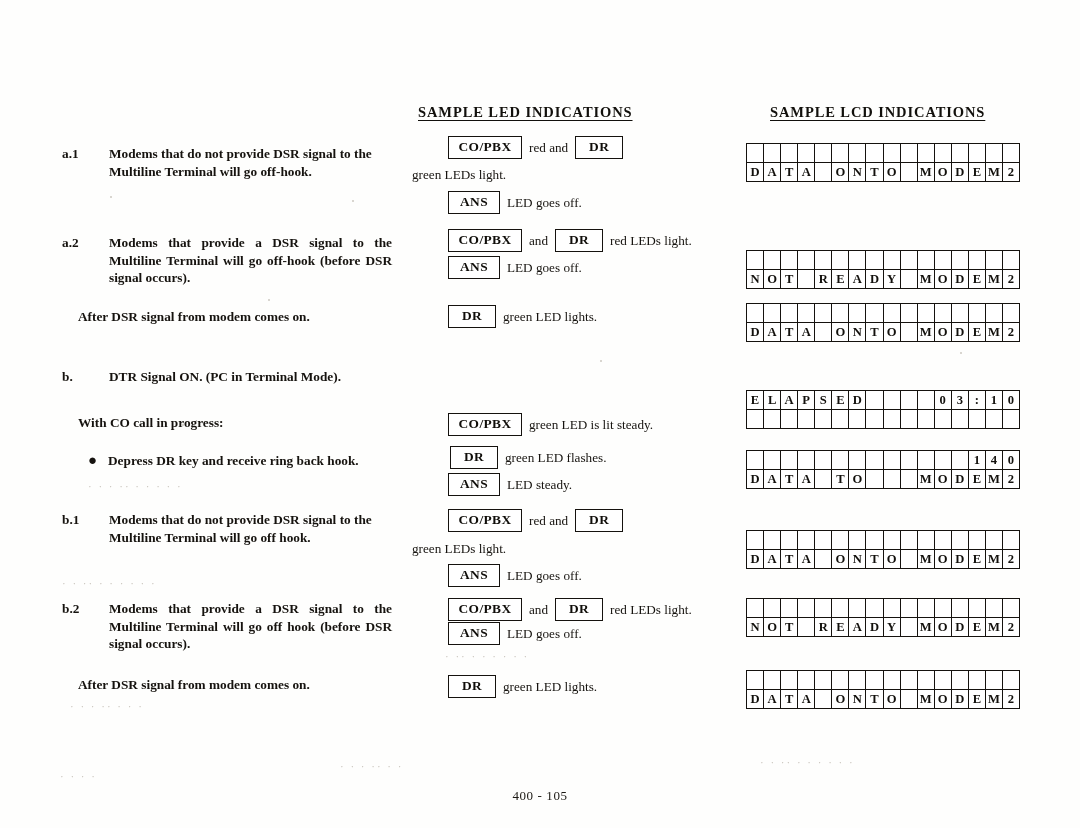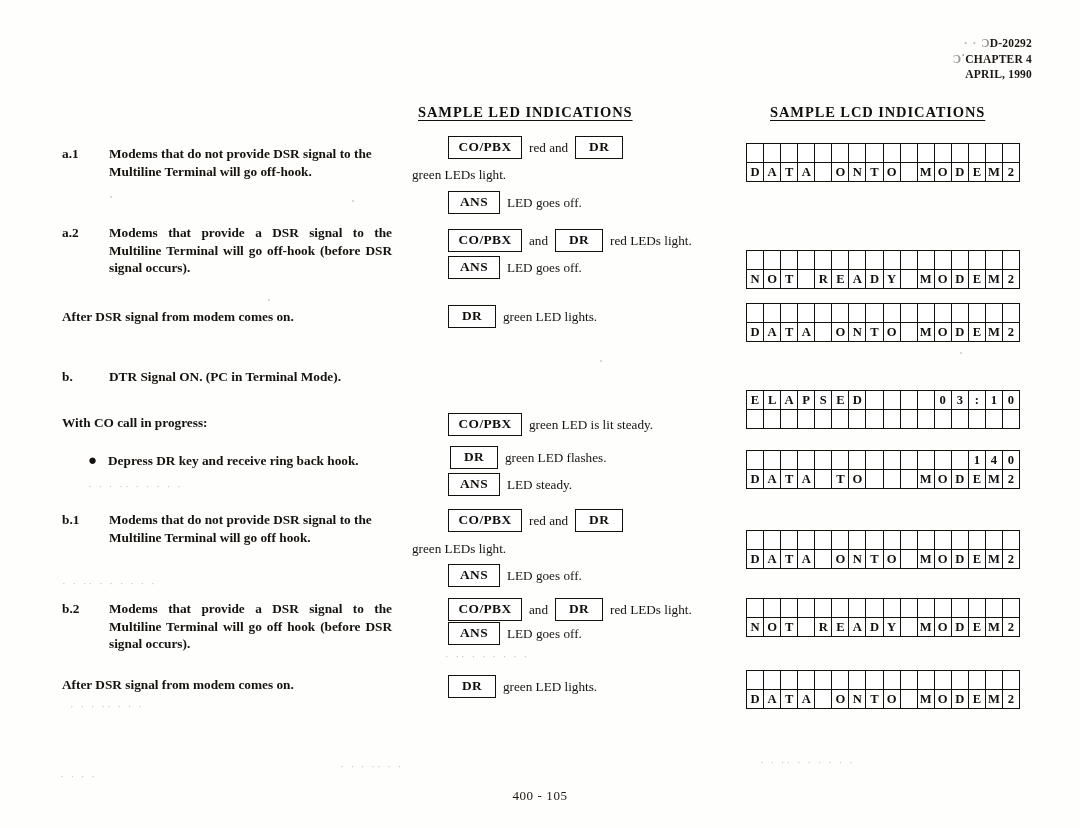--- a/index.html
+++ b/index.html
@@ -73,21 +73,21 @@
     position: absolute;
     left: 0;
     top: 0;
     width: 30px;
     text-align: left;
   }
   .lblock .lbl-body {
     margin-left: 47px;
     display: block;
   }
-  .lblock.nomark .lbl-body { margin-left: 0; }
+  .lblock.nomark .lbl-body { margin-left: 16px; }
   .lblock.justify .lbl-body { text-align: justify; }
   .lblock.bulleted .lbl-body { margin-left: 46px; }
   .lblock.bulleted .lbl-marker {
     left: 26px;
     width: 18px;
     font-size: 15px;
     line-height: 17px;
   }
 
   
@@ -194,35 +194,30 @@
   <div class="speck" style="left:600px;top:360px;width:2px;height:2px;"></div>
   <div class="speck" style="left:960px;top:352px;width:2px;height:2px;"></div>
   <div class="smudge" style="left:88px;top:480px;">·  ·   ·    ··   ·  ·     ·   ·    ·</div>
   <div class="smudge" style="left:62px;top:577px;">·    ·  ··   ·     ·   ·      ·    ·   ·</div>
   <div class="smudge" style="left:70px;top:700px;">·   ·    ·   ··    ·      ·    ·</div>
   <div class="smudge" style="left:445px;top:650px;">·   ··    ·   ·     ·  ·   ·    ·</div>
   <div class="smudge" style="left:340px;top:760px;">·      ·   ·    ··   ·     ·</div>
   <div class="smudge" style="left:760px;top:756px;">· ·   ··     ·    ·   ·     ·    ·   ·</div>
   <div class="smudge" style="left:60px;top:770px;">·   ·    ·     ·</div>
 
-  <div class="doc-header">
-    <div class="hdr-line"><span class="hdr-faded-lead">·&nbsp;·&nbsp;</span><span class="hdr-ghost">Ɔ</span><span>D-20292</span></div>
-    <div class="hdr-line"><span class="hdr-ghost">Ɔ˙</span><span>CHAPTER 4</span></div>
-    <div class="hdr-line">APRIL, 1990</div>
-  </div>
 
   <div class="col-heading" id="heading-lcd">SAMPLE LCD INDICATIONS</div>
   <div class="col-heading" id="heading-led">SAMPLE LED INDICATIONS</div>
 
   <div id="left-column">
       <div class="lblock" style="top: 145px;">
         <span class="lbl-marker">a.1</span>
         <span class="lbl-body">Modems that do not provide DSR signal to the Multiline Terminal will go off-hook.</span>
       </div>
-      <div class="lblock justify" style="top: 224px;">
+      <div class="lblock justify" style="top: 234px;">
         <span class="lbl-marker">a.2</span>
         <span class="lbl-body">Modems that provide a DSR signal to the Multiline Terminal will go off-hook (before DSR signal occurs).</span>
       </div>
       <div class="lblock nomark" style="top: 308px;">
         <span class="lbl-body">After DSR signal from modem comes on.</span>
       </div>
       <div class="lblock" style="top: 368px;">
         <span class="lbl-marker">b.</span>
         <span class="lbl-body">DTR Signal ON.  (PC in Terminal Mode).</span>
       </div>

